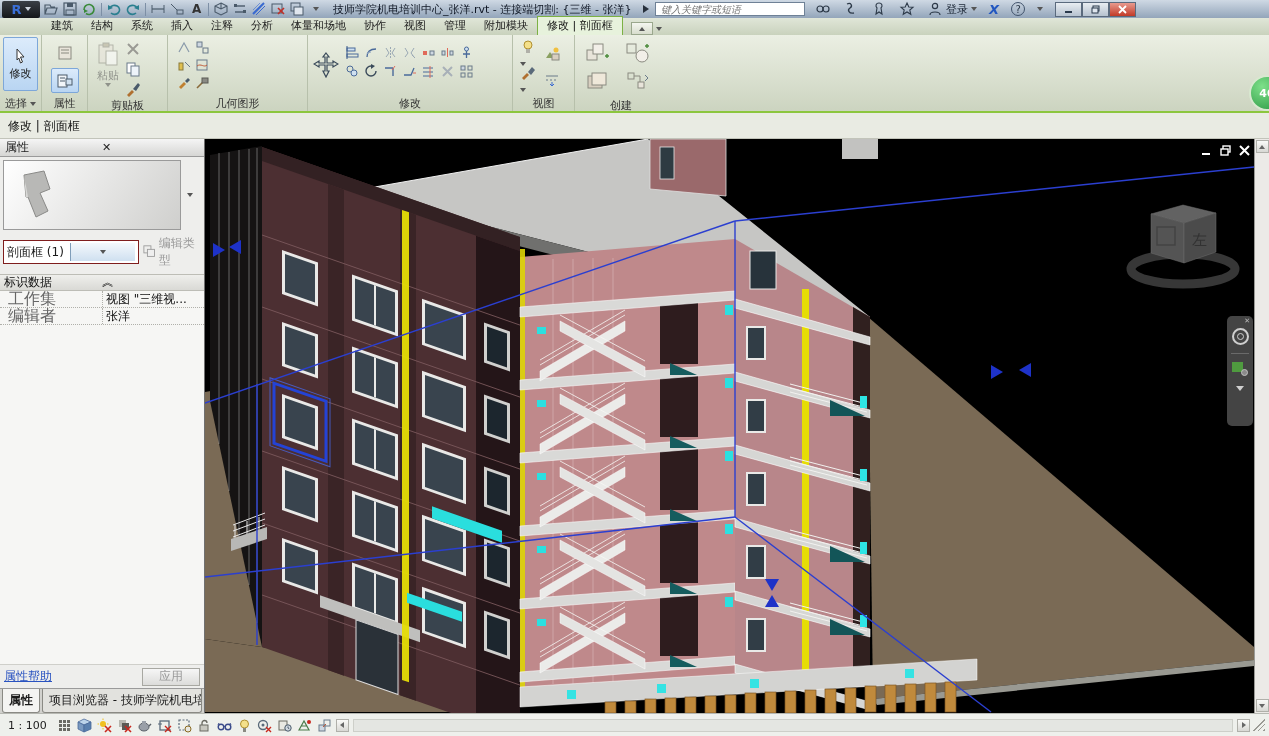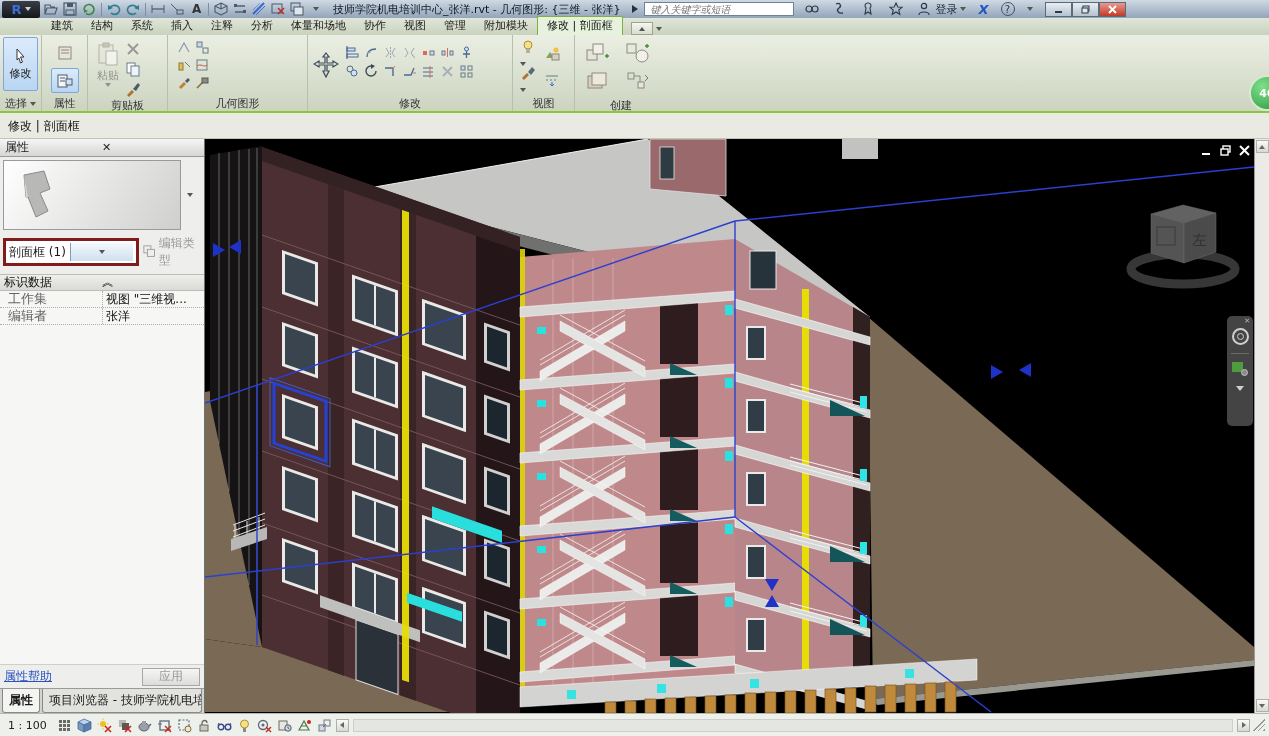--- a/index.html
+++ b/index.html
@@ -57,29 +57,29 @@
   .main{position:absolute;left:0;top:139px;width:1269px;height:574px;display:flex;}
   
   .props{width:205px;height:574px;background:#eeeeec;border-right:1px solid #707070;display:flex;flex-direction:column;font-size:12px;}
   .ptitle{height:18px;background:linear-gradient(#f5f5f5,#d6d6d4);border-bottom:1px solid #9a9a9a;display:flex;align-items:center;padding:0 5px;}
   .ptitle span{flex:1;}
   .pclose{font-size:11px;color:#222;font-weight:bold;}
   .prevrow{display:flex;align-items:center;padding:3px 3px 2px;}
   .preview{width:178px;height:70px;border:1px solid #9a9a9a;background:linear-gradient(125deg,#ffffff,#cfcfcd);display:flex;align-items:center;padding-left:6px;}
   .pdrop{margin-left:6px;}
   .typerow{display:flex;align-items:center;gap:4px;padding:3px 3px;}
-  .combo{width:152px;height:20px;background:#fff;border:3px solid #7f1d1d;display:flex;align-items:center;padding:11px 3px;}
+  .combo{width:152px;height:20px;background:#fff;border:1px solid #7f1d1d;display:flex;align-items:center;padding:11px 3px;}
   .combo span{flex:1;font-size:12px;}
   .combobtn{width:15px;height:18px;background:linear-gradient(#f4f8fc,#cfe0f0);border-left:1px solid #7f9db9;display:flex;align-items:center;justify-content:center;}
   .edittype{display:flex;align-items:center;gap:2px;color:#9a9a9a;font-size:12px;}
   .sechdr{height:17px;background:linear-gradient(#efefec,#d9d9d5);border-top:1px solid #bdbdb6;border-bottom:1px solid #bdbdb6;display:flex;align-items:center;padding:0 4px;margin-top:2px;}
   .sechdr span{flex:1;font-size:12px;color:#111;}
   .chev2{color:#777;font-size:9px;letter-spacing:-2px;}
   .prow{display:flex;height:17px;border-bottom:1px dotted #b0b0aa;background:#f6f6f4;}
-  .prow .lab{width:103px;padding-left:8px;color:#666;border-right:1px dotted #b0b0aa;line-height:16px;font-size:13px;white-space:nowrap;overflow:hidden;}
+  .prow .lab{width:103px;padding-left:8px;color:#666;border-right:1px dotted #b0b0aa;line-height:16px;font-size:16px;white-space:nowrap;overflow:hidden;}
   .prow .val{flex:1;padding-left:3px;color:#111;line-height:16px;font-size:12px;white-space:nowrap;overflow:hidden;}
   .pfill{flex:1;background:#f6f6f4;}
   .pfoot{height:24px;display:flex;align-items:center;padding:0 4px;border-top:1px solid #cfcfca;}
   .phelp{color:#2a53c0;text-decoration:underline;flex:1;font-size:12px;}
   .applybtn{width:58px;height:18px;background:linear-gradient(#f6f6f6,#dcdcda);border:1px solid #a8a8a2;color:#9a9a9a;font-size:12px;display:flex;align-items:center;justify-content:center;}
   .ptabs{height:25px;background:#d2d2ce;display:flex;align-items:stretch;padding-left:2px;gap:2px;border-top:1px solid #9a9a9a;}
   .ptab{border:1px solid #8a8a84;border-top:none;background:#e2e2de;padding:0 6px;font-size:12px;display:flex;align-items:center;border-radius:0 0 3px 3px;white-space:nowrap;overflow:hidden;max-width:160px;}
   .ptab.active{background:#f4f4f2;font-weight:bold;}
   
   .viewport{position:relative;width:1049px;height:574px;background:#000;}
@@ -201,21 +201,21 @@
       <span class="qbtn">
           <svg class="i16" viewBox="0 0 16 16">
             <rect x="2" y="2" width="9" height="8" fill="none" stroke="#4a5a6a"></rect>
             <rect x="5" y="6" width="9" height="8" fill="#dfe6ee" stroke="#4a5a6a"></rect>
           </svg>
         </span>
       <span class="qbtn">
           <i class="tri"></i>
         </span>
     </div>
-    <div class="doc-title">技师学院机电培训中心_张洋.rvt - 几何图形: {三维 - 张洋}</div>
+    <div class="doc-title">技师学院机电培训中心_张洋.rvt - 连接端切割: {三维 - 张洋}</div>
     <i class="title-arrow"></i>
     <div class="searchbox">
       <input placeholder="键入关键字或短语" style="">
     </div>
     <div class="icbar">
       <span>
           <svg class="i16" viewBox="0 0 16 16">
             <circle cx="5" cy="8" r="3" fill="none" stroke="#2d3a49" stroke-width="1.2"></circle>
             <circle cx="11" cy="8" r="3" fill="none" stroke="#2d3a49" stroke-width="1.2"></circle>
             <path d="M8 7 h0" stroke="#2d3a49"></path>

